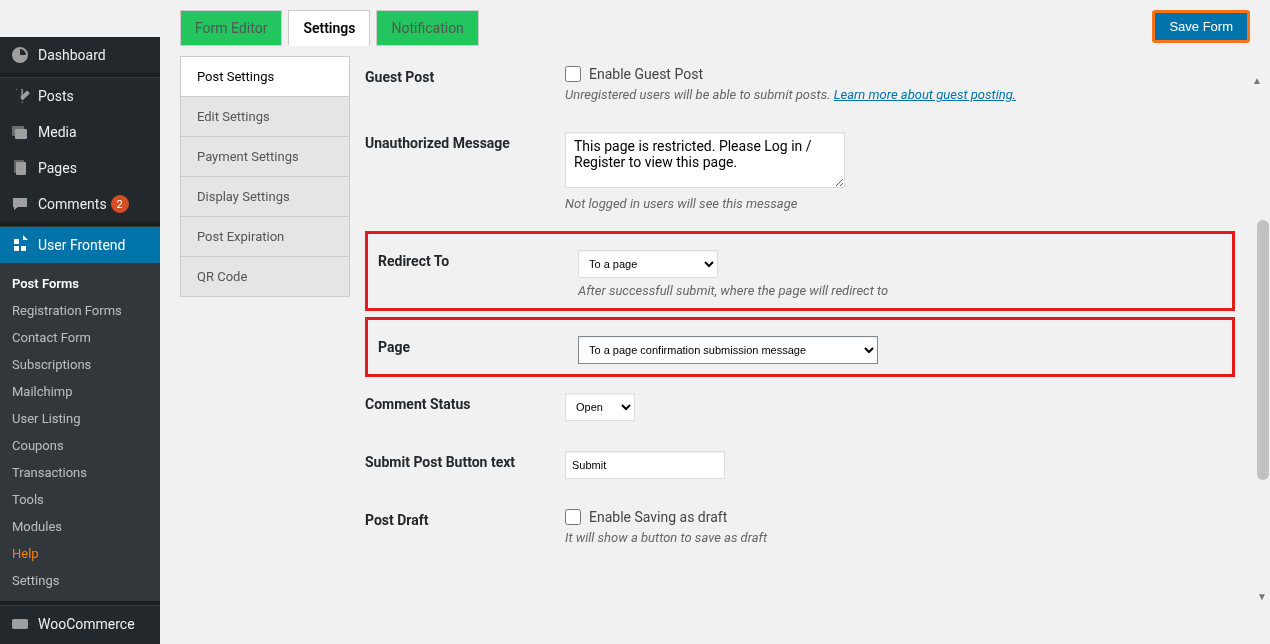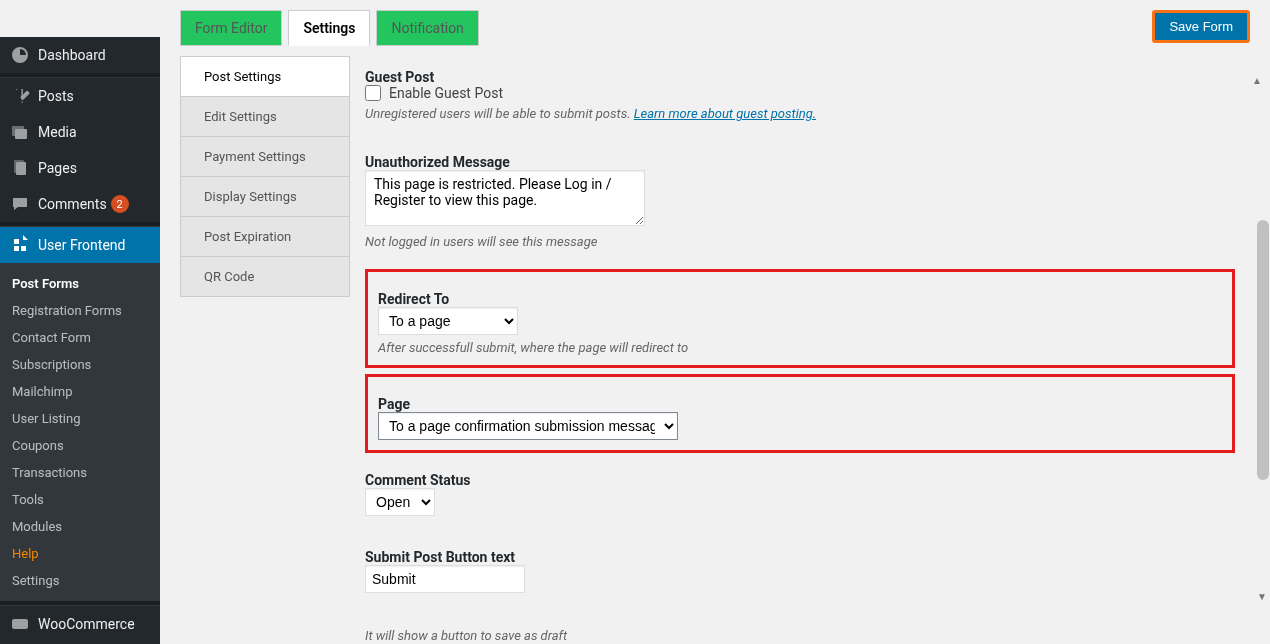--- a/index.html
+++ b/index.html
@@ -130,35 +130,34 @@
     .content-row { display: flex; gap: 15px; }
     
     .side-tabs {
       width: 170px;
       flex-shrink: 0;
     }
     .side-tab {
       background: #e5e5e5;
       border: 1px solid #ccc;
       border-bottom: none;
-      padding: 12px 23px;
+      padding: 12px 16px;
       font-size: 13px;
       color: #555;
       cursor: pointer;
     }
     .side-tab:last-child { border-bottom: 1px solid #ccc; }
     .side-tab.active { background: #fff; color: #000; }
     
     .form-panel { flex: 1; background: transparent; padding-right: 15px; }
     
     .form-row {
       display: flex;
       align-items: flex-start;
       padding: 10px 0 20px 0;
-      flex-direction: column;
     }
     .form-row.boxed {
       border: 3px solid #e21b1b;
       padding: 16px 10px 10px 10px;
       margin-bottom: 6px;
     }
     .form-label {
       width: 200px;
       font-size: 14px;
       font-weight: 700;
@@ -181,21 +180,21 @@
       font-size: 14px;
       font-family: inherit;
       border: 1px solid #ddd;
       background: #fff;
       box-shadow: inset 0 1px 2px rgba(0,0,0,.07);
       resize: both;
     }
     
     select, input[type=text] {
       padding: 3px 6px;
-      font-size: 14px;
+      font-size: 11px;
       border: 1px solid #ddd;
       background: #fff;
       box-shadow: inset 0 1px 2px rgba(0,0,0,.07);
       height: 28px;
     }
     input[type=text] { width: 160px; }
     .select-md { width: 140px; }
     .select-sm { width: 70px; }
     .select-lg { width: 300px; border-color: #7e8993; }
     
@@ -393,21 +392,26 @@
         </div>
 
         <div class="form-row">
           <div class="form-label">Submit Post Button text</div>
           <div class="form-control">
             <input type="text" value="Submit" style="">
           </div>
         </div>
 
         <div class="form-row">
-          <div class="form-control">
+          <div class="form-label">Post Draft</div>
+          <div class="form-control">
+            <label class="checkbox-row">
+              <input type="checkbox" style="">
+              <span>Enable Saving as draft</span>
+            </label>
             <div class="help-text">It will show a button to save as draft</div>
           </div>
         </div>
 
       </div>
     </div>
 
     <div class="scrollbar-track">
       <div class="scrollbar-thumb"></div>
     </div>

